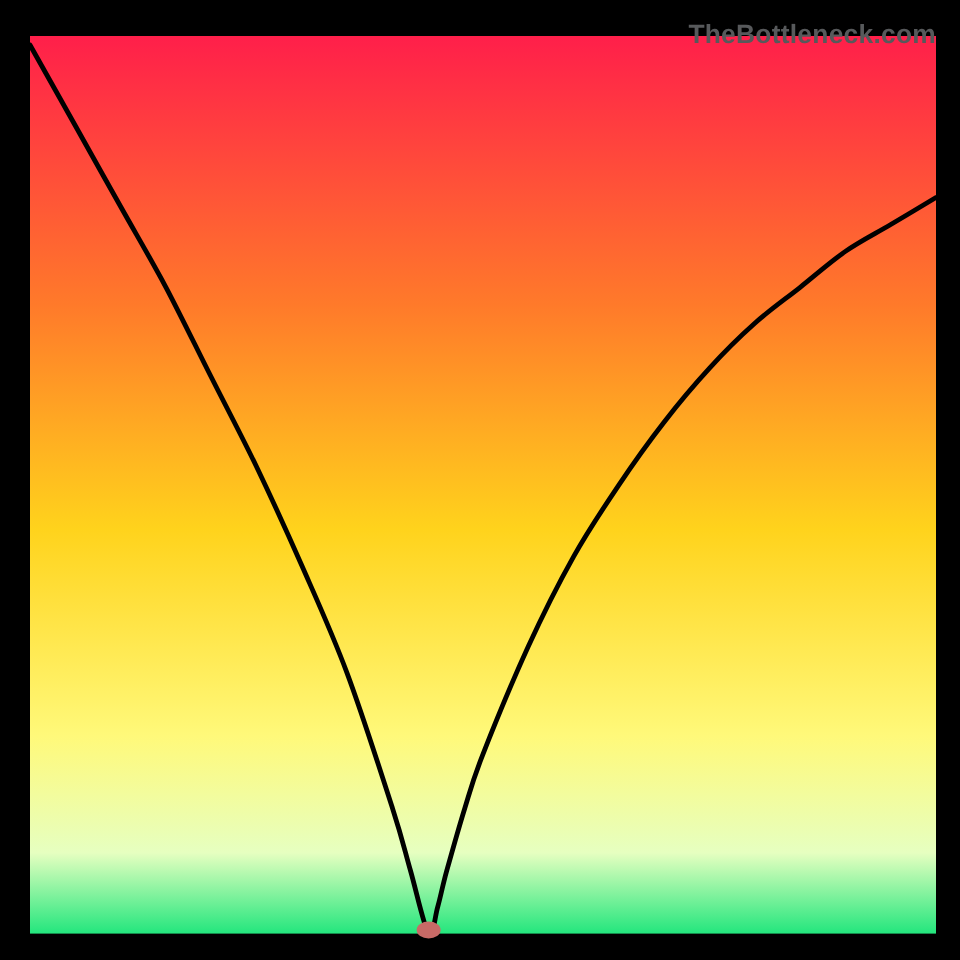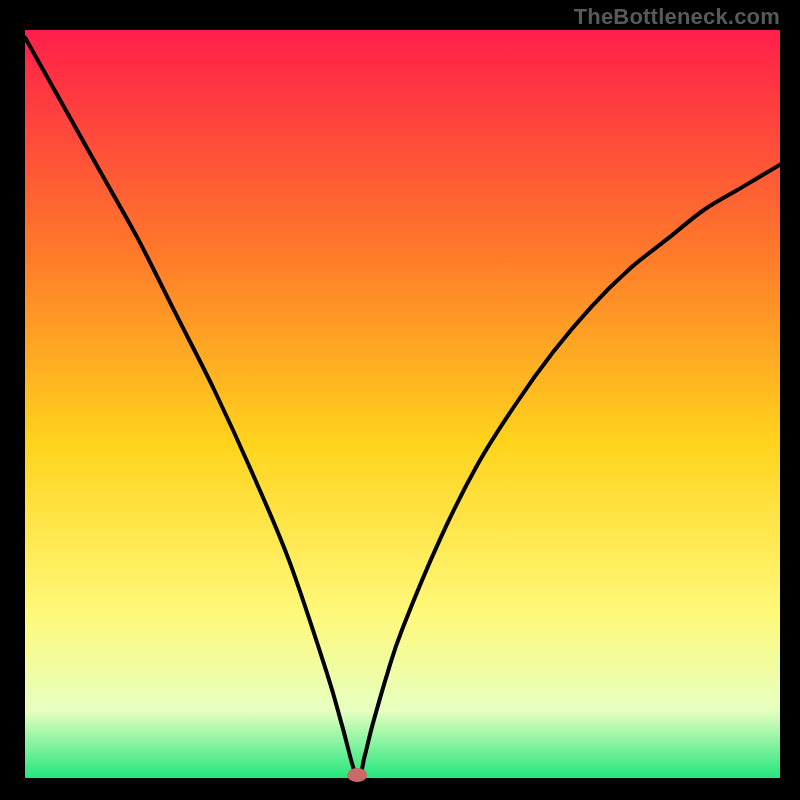--- a/index.html
+++ b/index.html
@@ -11,21 +11,21 @@
     overflow: hidden;
   }
   .wrap {
     position: relative;
     width: 800px;
     height: 800px;
     background: #000;
   }
   .watermark {
     position: absolute;
-    top: 4px;
+    top: 16px;
     right: 20px;
     font-family: Arial, Helvetica, sans-serif;
     font-size: 22px;
     font-weight: 600;
     color: #57595b;
     letter-spacing: 0.2px;
     z-index: 5;
   }
   svg {
     position: absolute;

